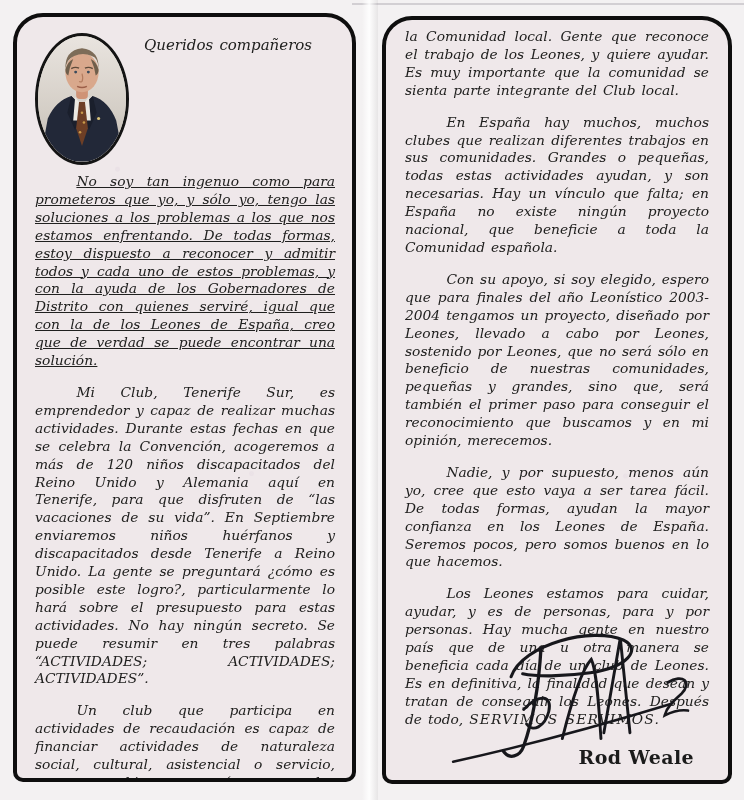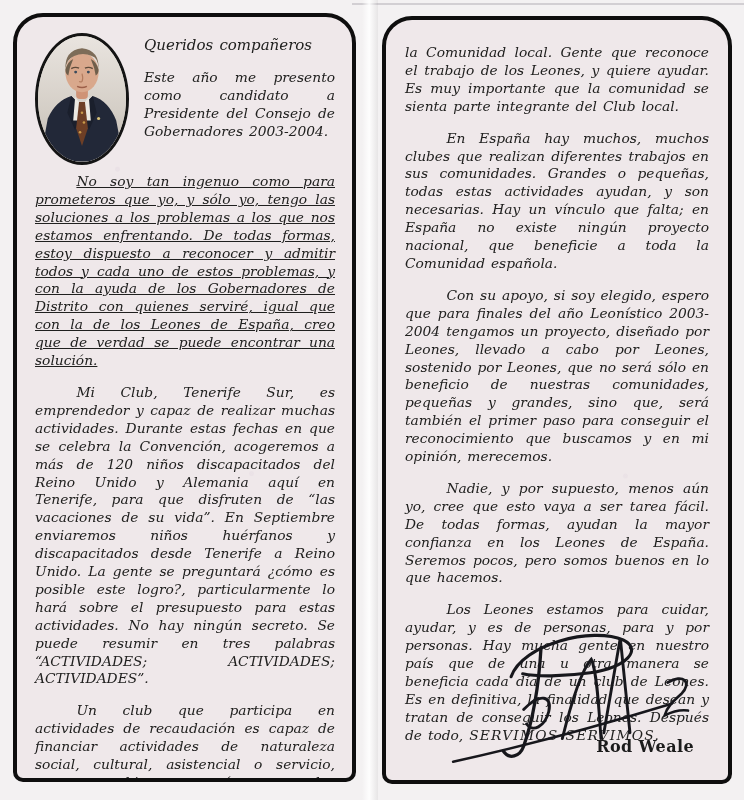--- a/index.html
+++ b/index.html
@@ -15,21 +15,21 @@
     position:absolute;box-sizing:border-box;
     border:4px solid #0e0e0e;
     background:
       radial-gradient(circle at 30% 20%, rgba(203,186,206,.14) 0 2px, transparent 3px),
       radial-gradient(circle at 70% 60%, rgba(203,186,206,.12) 0 2px, transparent 3px),
       #efe8ea;
     border-radius:30px 30px 10px 10px;
     overflow:hidden;
   }
   .panel-left{left:13px;top:13px;width:343px;height:769px;padding:14px 17px 14px 18px;}
-  .panel-right{left:382px;top:16px;width:350px;height:768px;padding:24px 19px 14px 19px;}
+  .panel-right{left:382px;top:16px;width:350px;height:768px;padding:8px 19px 14px 19px;}
   .body-text p{
     margin:0 0 14px 0;
     font-style:italic;
     font-size:13.8px;line-height:17.9px;
     color:#20201f;
     text-align:justify;
     word-spacing:1.5px;
   }
   .ind{text-indent:3em;}
   .greeting{font-size:15px !important;margin:6px 0 14px 0 !important;text-align:left;}
@@ -38,22 +38,22 @@
     border:3px solid #141414;border-radius:50%;
     overflow:hidden;margin:2px 15px 8px 0;
     background:#dcd7d1;
   }
   .photo svg{display:block;width:100%;height:100%;}
   .clearfix{clear:left;text-decoration:underline;}
   .caps{letter-spacing:1.2px;}
   .sig-wrap{position:absolute;left:40px;bottom:8px;width:290px;height:150px;}
   .sig-wrap svg{display:block;width:100%;height:100%;}
   .sig-name{
-    position:absolute;right:34px;bottom:24px;
-    font-style:normal;font-weight:bold;font-size:16px;color:#1b1b1b;letter-spacing:.4px;
+    position:absolute;right:34px;bottom:12px;
+    font-style:normal;font-weight:bold;font-size:19px;color:#1b1b1b;letter-spacing:.4px;
   }
 </style>
 </head>
 <body>
 
 <div class="scan-line"></div>
 <div class="fold-shadow"></div>
 
 <div class="panel panel-left body-text">
   <div class="photo">
@@ -92,21 +92,20 @@
       <path d="M48,32.5 q4,-2 8,0.5" stroke="#5d4a3a" stroke-width="1.4" fill="none"></path>
       <circle cx="38.5" cy="36.5" r="1.5" fill="#3a4b5c"></circle>
       <circle cx="51.5" cy="36.5" r="1.5" fill="#3a4b5c"></circle>
 
       <path d="M45,38 q1.5,5 0,8 q-1.5,1 -3,0.2" stroke="#b27b5e" stroke-width="1.2" fill="none"></path>
       <path d="M40,51 q5,2.5 10,0" stroke="#9c5f49" stroke-width="1.4" fill="none"></path>
     </svg>
   </div>
 
   <p class="greeting">Queridos compañeros</p>
-  <p>Este año me presento como candidato a Presidente del Consejo de Gobernadores 2003-2004.</p>
 
   <p class="ind clearfix">No soy tan ingenuo como para prometeros que yo, y sólo yo, tengo las soluciones a los problemas a los que nos estamos enfrentando. De todas formas, estoy dispuesto a reconocer y admitir todos y cada uno de estos problemas, y con la ayuda de los Gobernadores de Distrito con quienes serviré, igual que con la de los Leones de España, creo que de verdad se puede encontrar una solución.</p>
   <p class="ind">Mi Club, Tenerife Sur, es emprendedor y capaz de realizar muchas actividades. Durante estas fechas en que se celebra la Convención, acogeremos a más de 120 niños discapacitados del Reino Unido y Alemania aquí en Tenerife, para que disfruten de “las vacaciones de su vida”. En Septiembre enviaremos niños huérfanos y discapacitados desde Tenerife a Reino Unido. La gente se preguntará ¿cómo es posible este logro?, particularmente lo hará sobre el presupuesto para estas actividades. No hay ningún secreto. Se puede resumir en tres palabras “ACTIVIDADES; ACTIVIDADES; ACTIVIDADES”.</p>
   <p class="ind">Un club que participa en actividades de recaudación es capaz de financiar actividades de naturaleza social, cultural, asistencial o servicio, que en cambio aporta más apoyo a las actividades del Club. No es complicado. Ni tampoco cuesta mucho dinero. Muchos de los fondos necesarios para estos “Proyectos de Vacaciones” provienen de</p>
 </div>
 
 <div class="panel panel-right body-text">
   <p>la Comunidad local. Gente que reconoce el trabajo de los Leones, y quiere ayudar. Es muy importante que la comunidad se sienta parte integrante del Club local.</p>
   <p class="ind">En España hay muchos, muchos clubes que realizan diferentes trabajos en sus comunidades. Grandes o pequeñas, todas estas actividades ayudan, y son necesarias. Hay un vínculo que falta; en España no existe ningún proyecto nacional, que beneficie a toda la Comunidad española.</p>
   <p class="ind">Con su apoyo, si soy elegido, espero que para finales del año Leonístico 2003-2004 tengamos un proyecto, diseñado por Leones, llevado a cabo por Leones, sostenido por Leones, que no será sólo en beneficio de nuestras comunidades, pequeñas y grandes, sino que, será también el primer paso para conseguir el reconocimiento que buscamos y en mi opinión, merecemos.</p>

